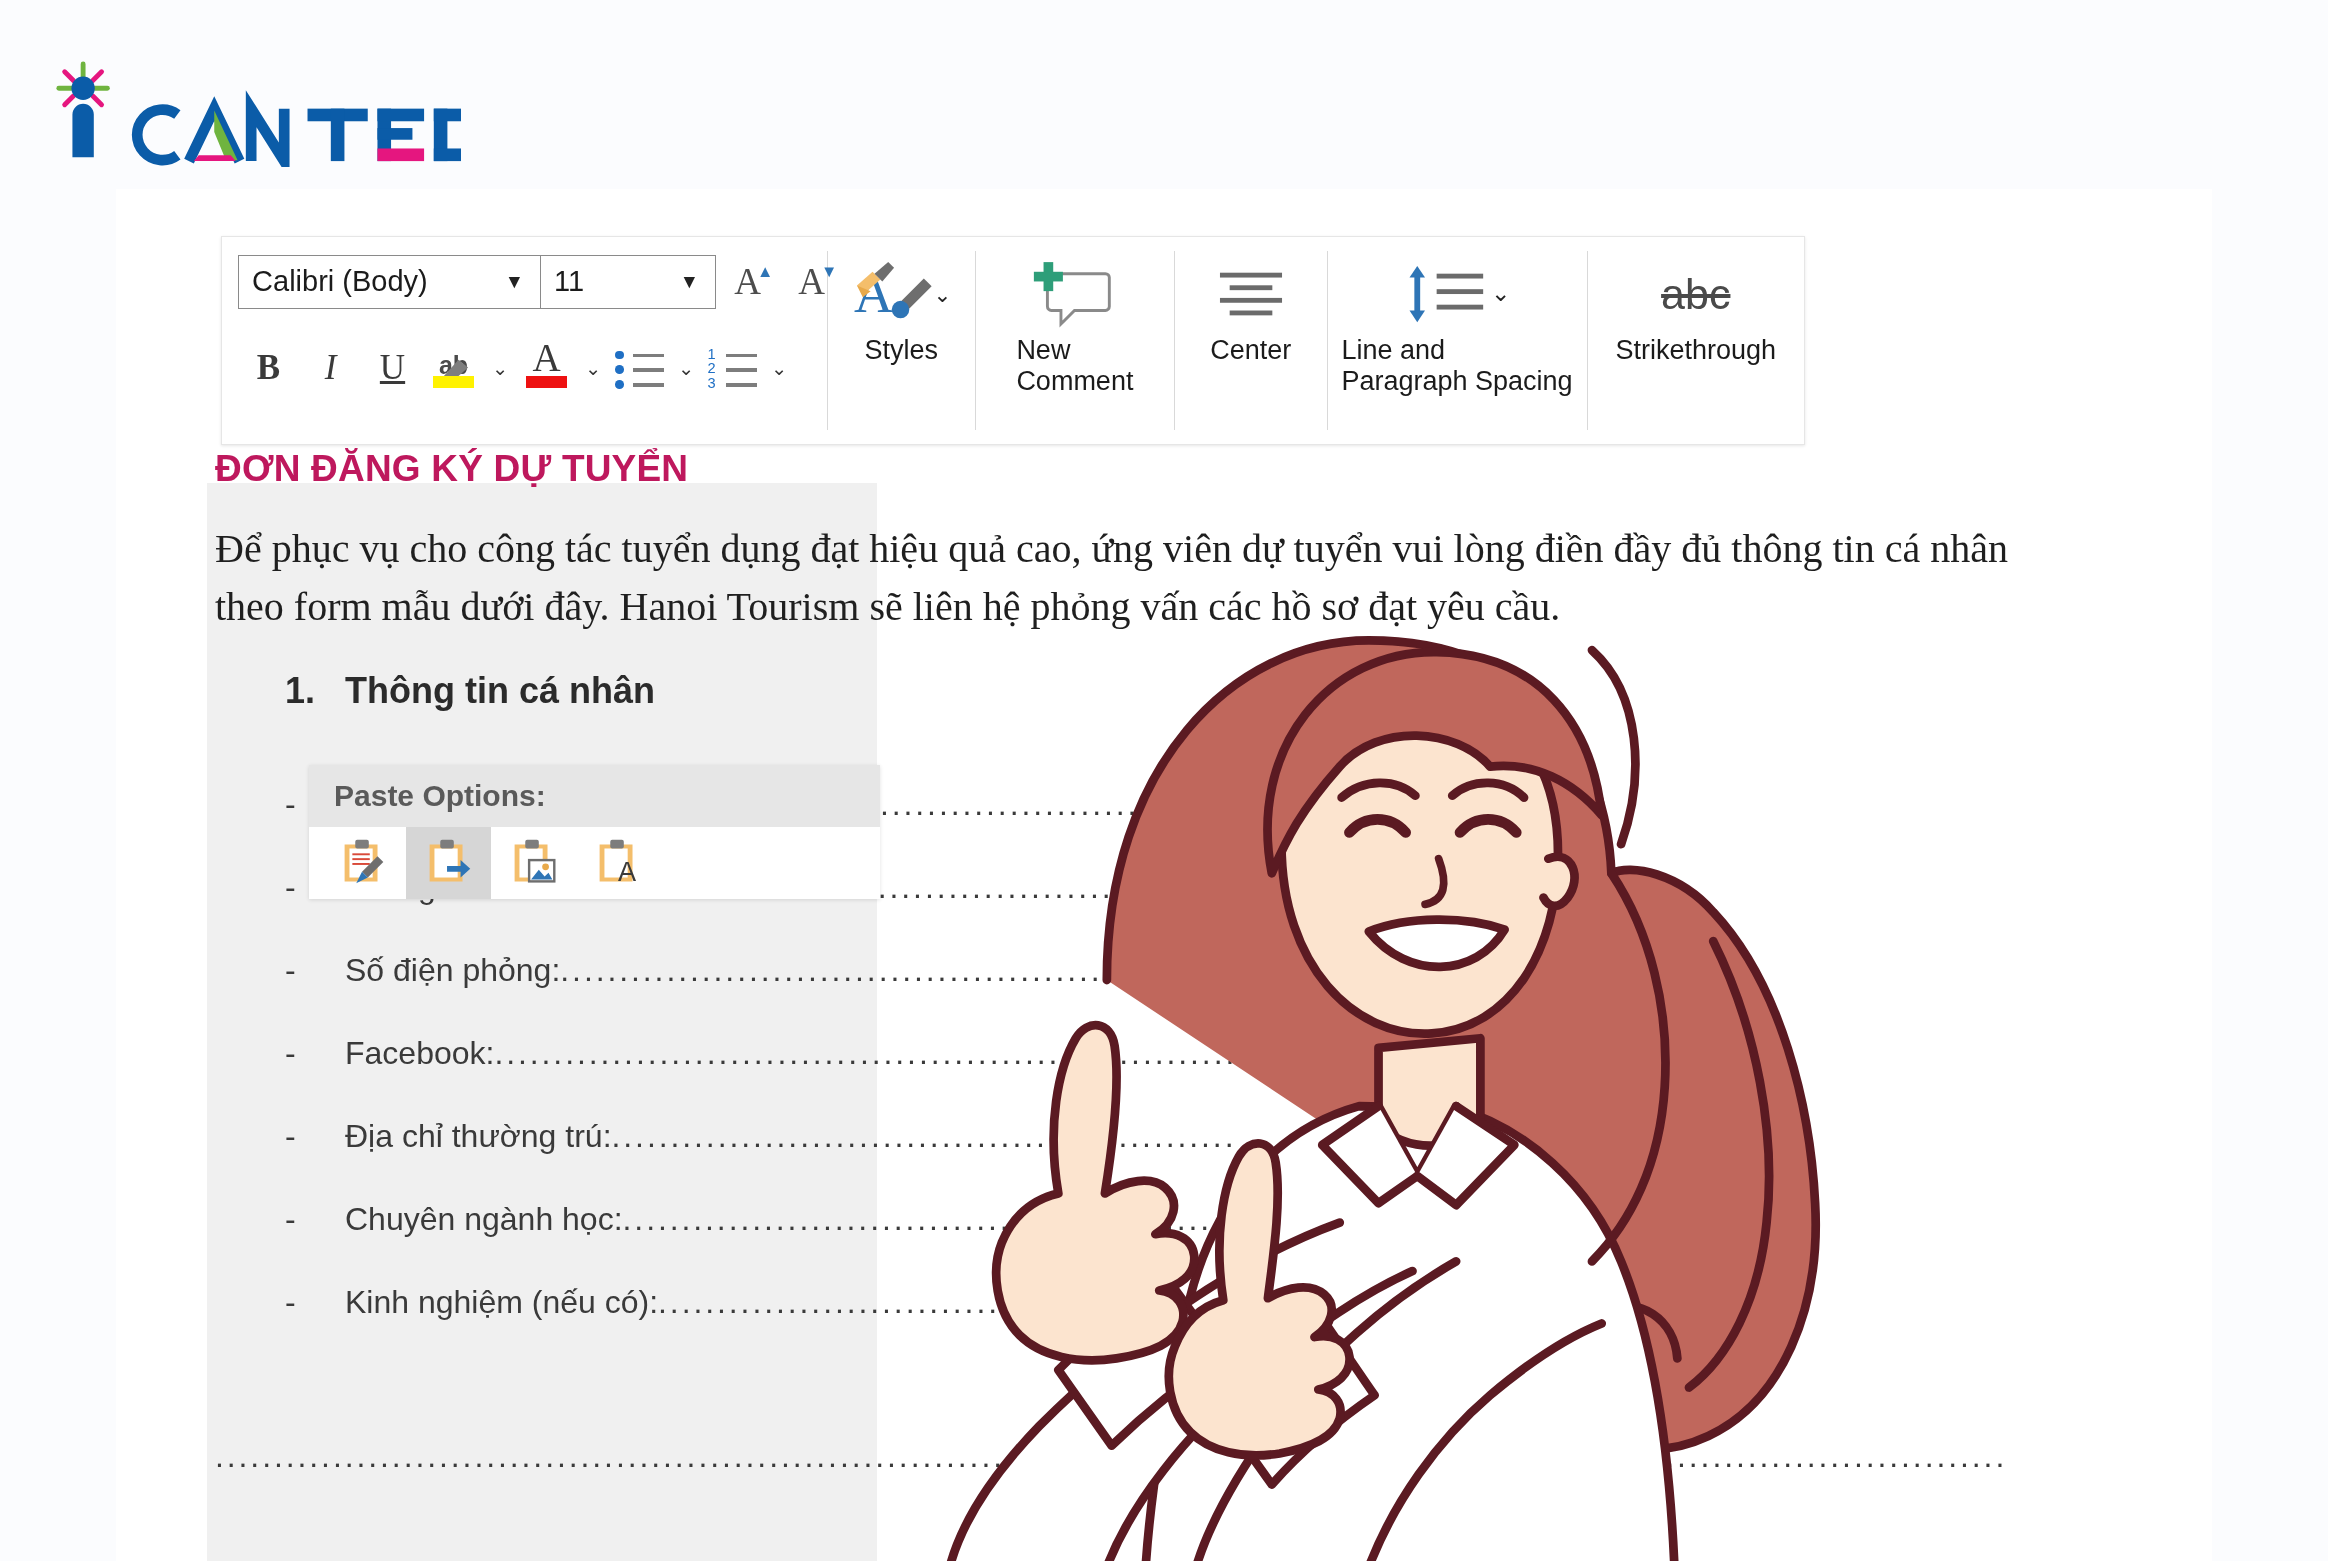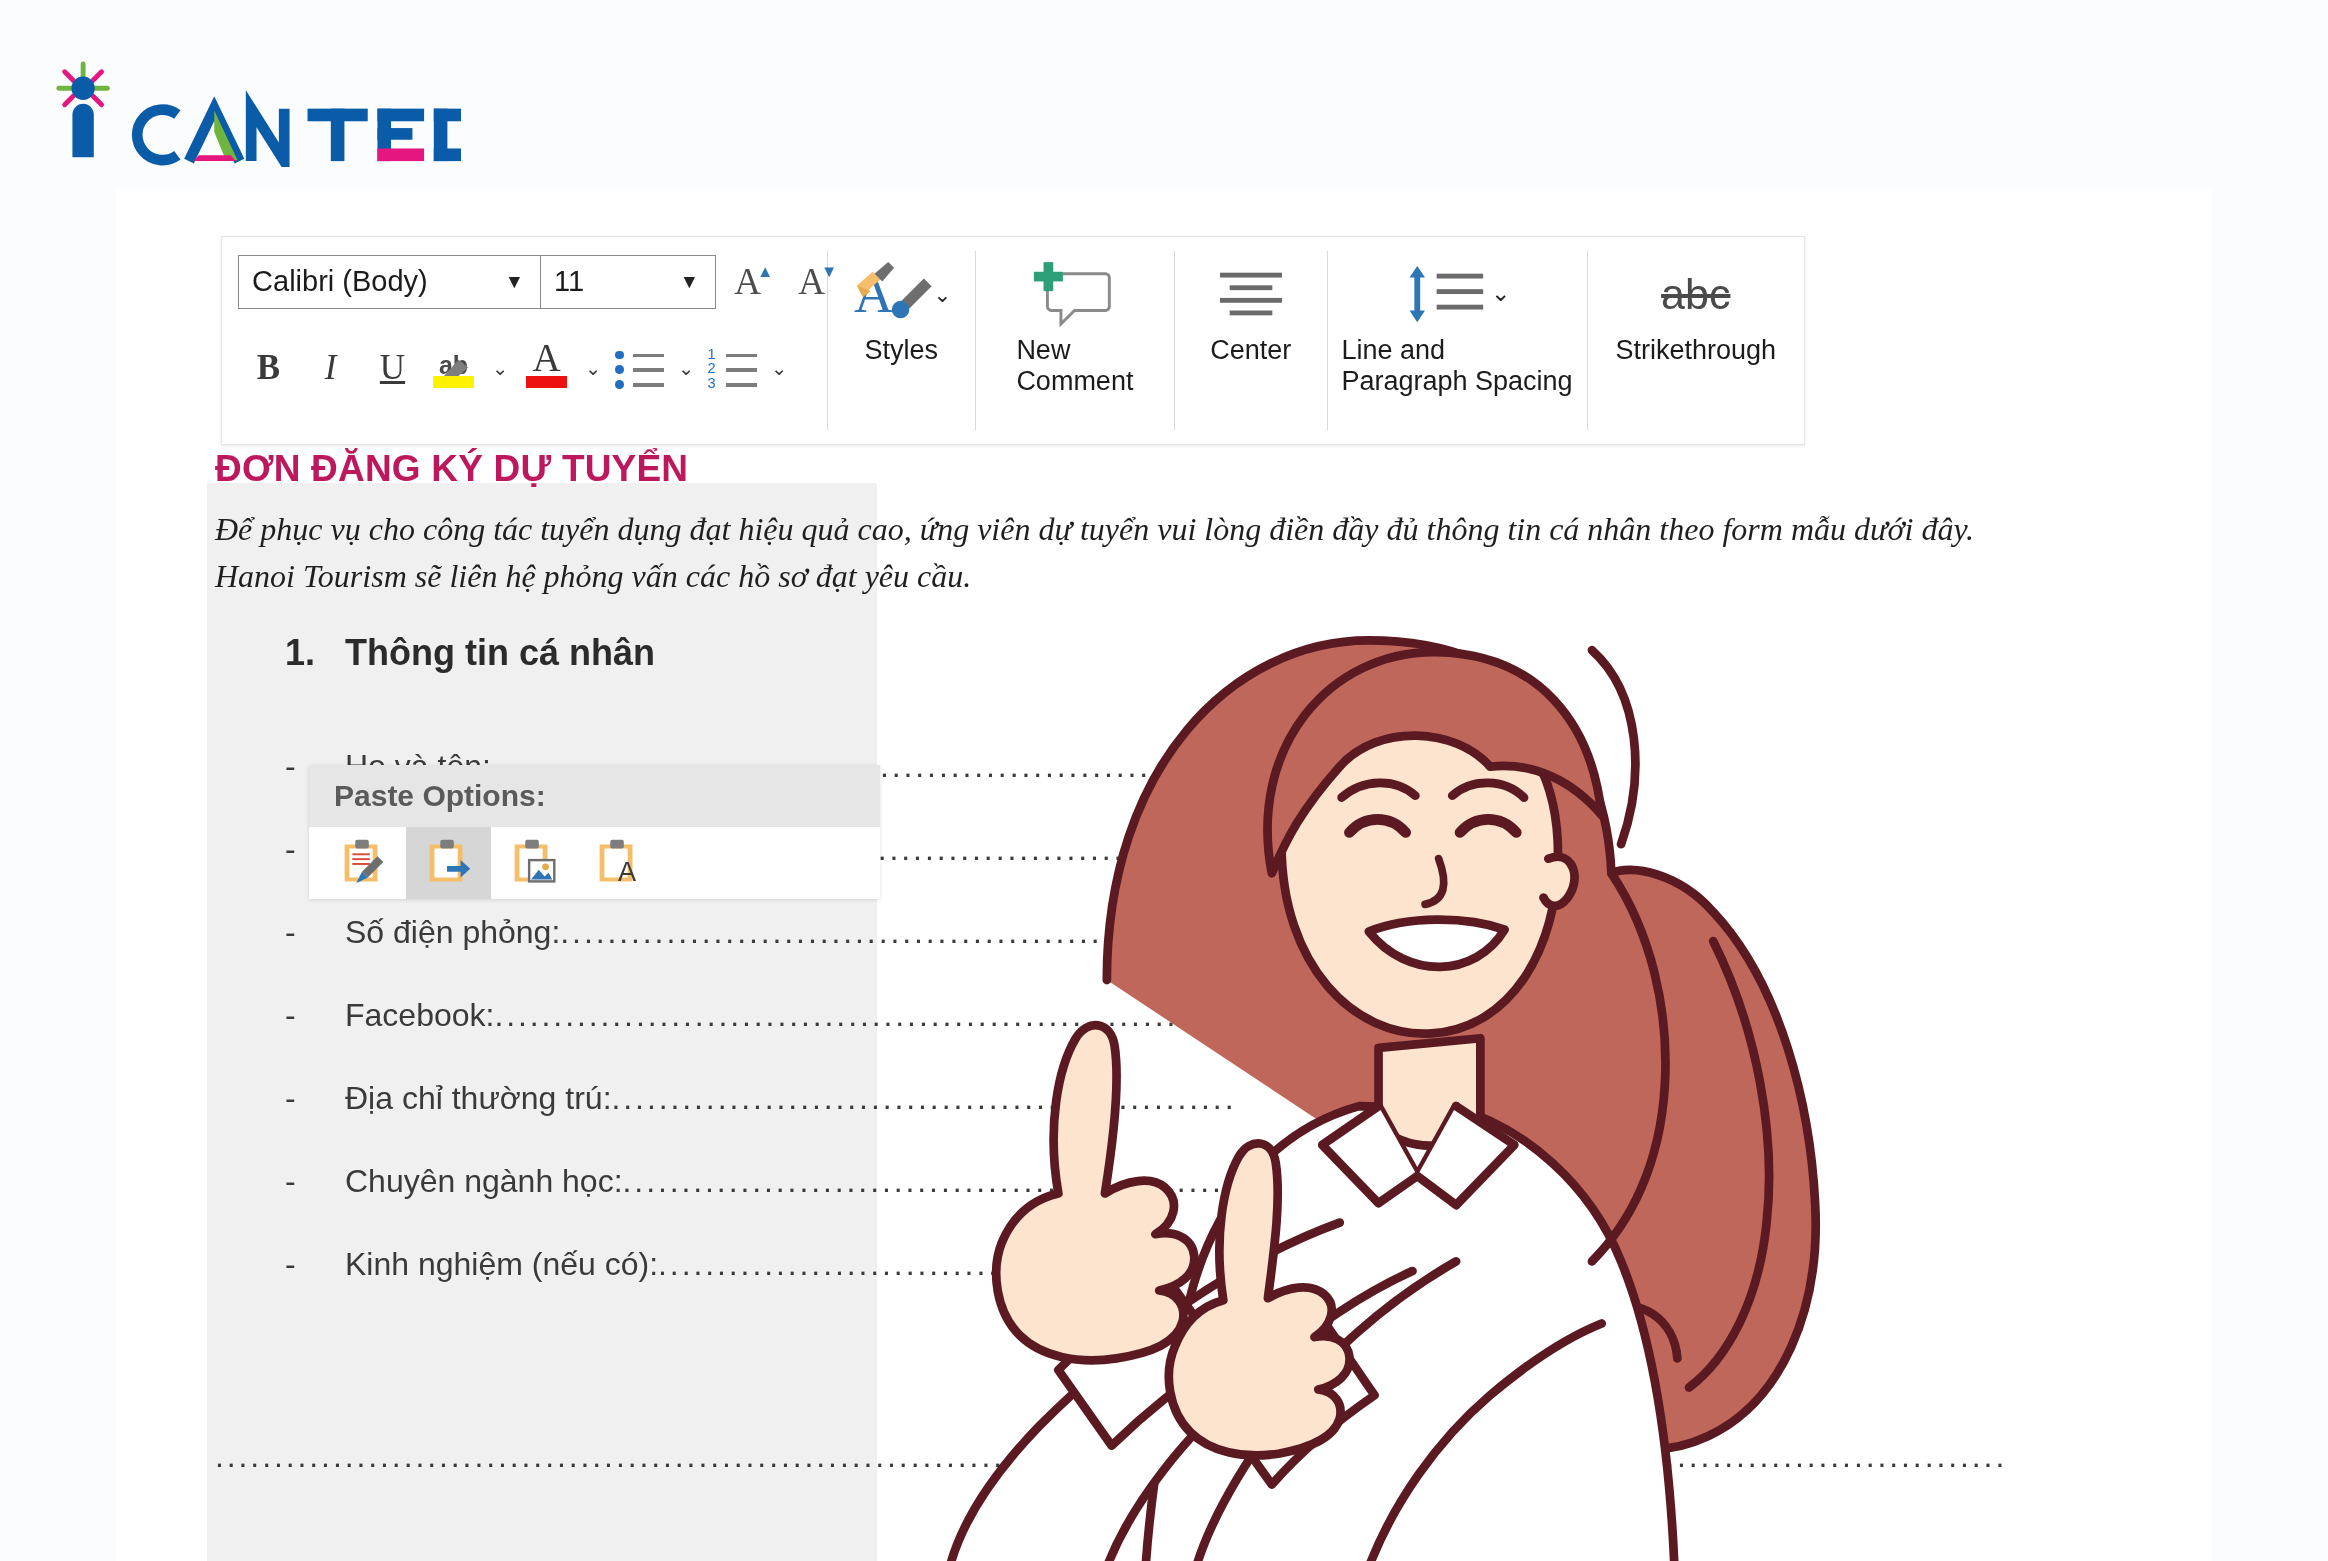--- a/index.html
+++ b/index.html
@@ -81,22 +81,22 @@
   #doc-text { position: absolute; left: 215px; top: 448px; width: 1863px; }
   .sel-block { position:absolute; background:#f0f0f0; }
 
   h1.doc-h1 {
     font-family: "Liberation Sans", sans-serif;
     font-size: 37px; font-weight: 700; color: #be185d;
     letter-spacing: 0.2px; position: relative; z-index: 3;
   }
   p.doc-p {
     font-family: "Liberation Serif", serif;
-    font-style: italic; font-size: 32px; color: #1f1f1f;
-    line-height: 1.46; margin-top: 16px; width: 1824px; position: relative; z-index: 3;
+    font-size: 40px; color: #1f1f1f;
+    line-height: 1.46; margin-top: 30px; width: 1824px; position: relative; z-index: 3;
   }
   .num-head {
     font-family: "Liberation Sans", sans-serif;
     font-size: 36px; font-weight: 700; color: #2b2b2b;
     position: absolute; left: 70px; top: 0; z-index: 3; white-space: nowrap;
   }
   .num-head .n { display:inline-block; width: 60px; }
 
   ul.fields { list-style: none; position: absolute; left: 70px; top: 93px; width: 1747px; z-index:2; }
   ul.fields li {

